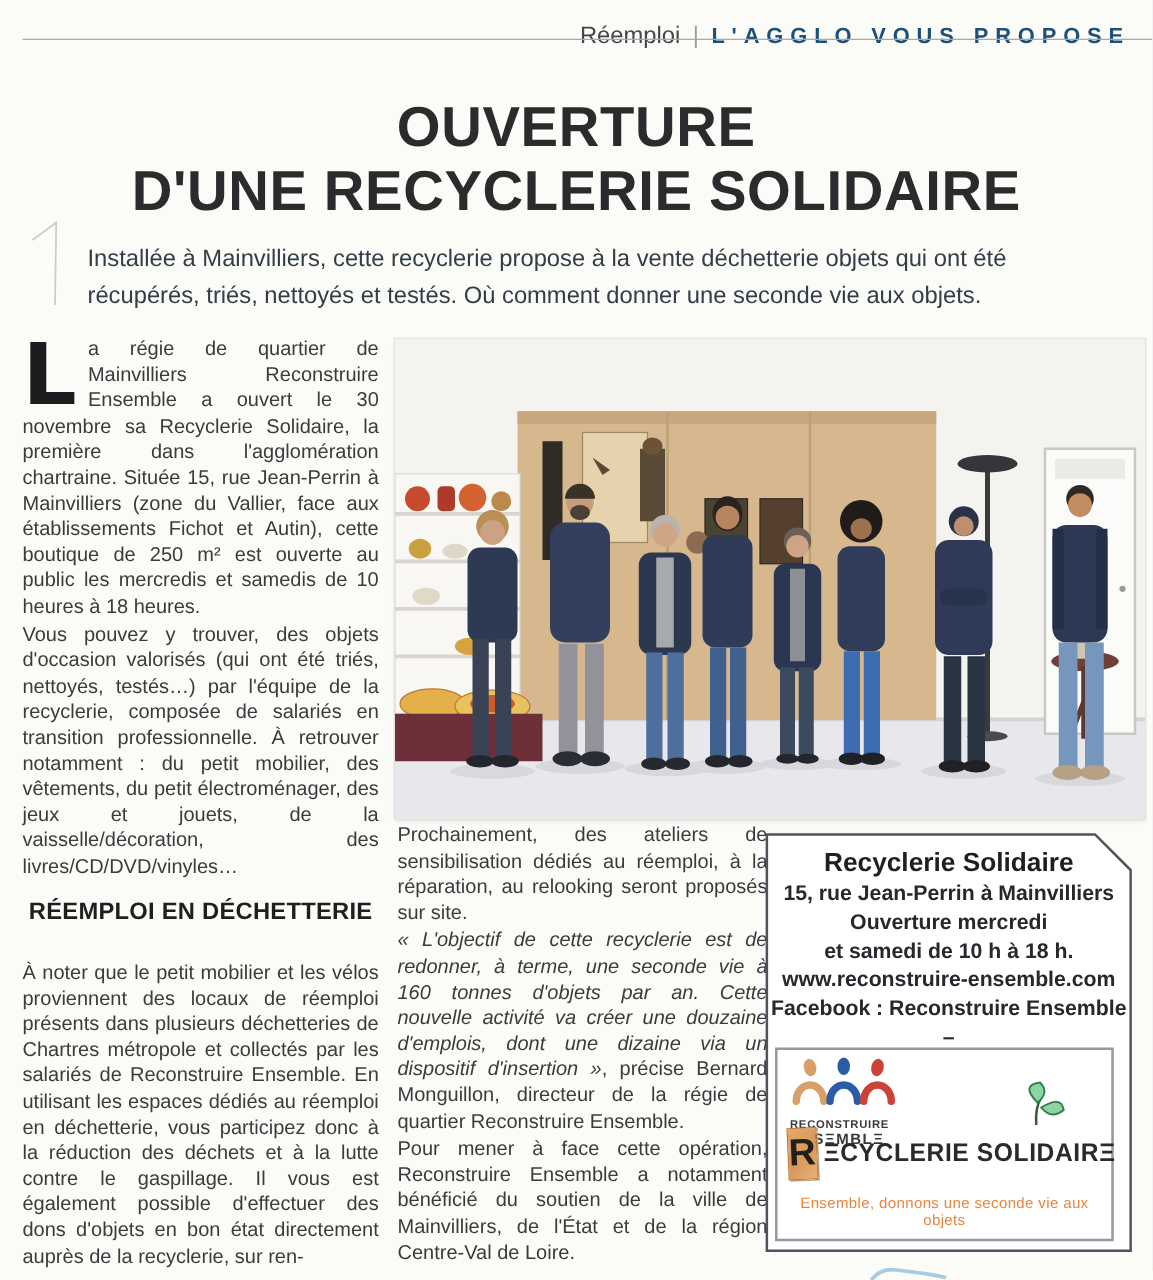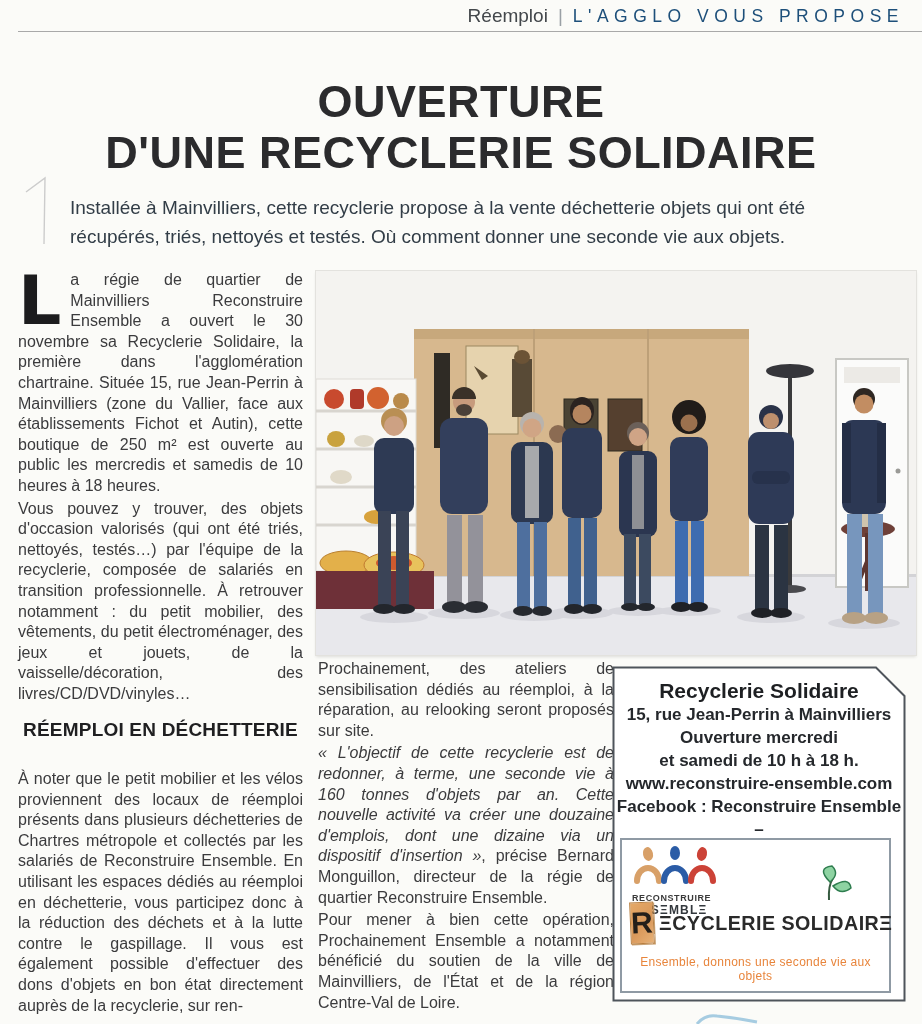--- a/index.html
+++ b/index.html
@@ -1,24 +1,24 @@
 <!DOCTYPE html>
 <html lang="fr"><head>
 <meta charset="utf-8">
 <style>
   html,body{margin:0;padding:0;}
   body{background:#e9e9e9;font-family:"Liberation Sans","DejaVu Sans",sans-serif;}
   .page{position:relative;width:922px;height:1024px;background:#fbfbf8;overflow:hidden;
         font-family:"Liberation Sans","DejaVu Sans",sans-serif;color:#3b3b3d;}
 
   
-  .kicker{position:absolute;top:5px;right:18px;display:flex;align-items:baseline;gap:10px;white-space:nowrap;}
+  .kicker{position:absolute;top:18px;right:18px;display:flex;align-items:baseline;gap:10px;white-space:nowrap;}
   .kicker .section{font-size:19px;color:#43474b;}
   .kicker .sep{color:#9aa0a5;font-size:19px;}
-  .kicker .rubric{font-size:17.5px;font-weight:normal;letter-spacing:5.5px;color:#1d4f7a;}
+  .kicker .rubric{font-size:17.5px;font-weight:bold;letter-spacing:5.5px;color:#1d4f7a;}
   .toprule{position:absolute;top:31px;left:18px;width:904px;height:1px;background:#a9a9a9;}
 
   
   .title{position:absolute;top:76px;left:0;width:100%;text-align:center;
          font-weight:900;font-size:45px;line-height:51px;color:#2b2b2d;letter-spacing:.5px;}
 
   
   .lede{position:absolute;top:194px;left:70px;width:806px;font-size:19px;line-height:28.5px;color:#323d47;}
   .corner-mark{position:absolute;top:176px;left:24px;}
 
@@ -238,21 +238,21 @@
           <rect x="552" y="243" width="15" height="100" fill="#7796bd"></rect>
         <ellipse cx="538" cy="347" rx="12" ry="6" fill="#b7a184"></ellipse>
           <ellipse cx="560" cy="347" rx="12" ry="6" fill="#b7a184"></ellipse>
       </g>
     </svg>
   </div>
 
   <div class="col col2">
     <p>Prochainement, des ateliers de sensibilisation dédiés au réemploi, à la réparation, au relooking seront proposés sur site.</p>
     <p><span class="quote">« L'objectif de cette recyclerie est de redonner, à terme, une seconde vie à 160 tonnes d'objets par an. Cette nouvelle activité va créer une douzaine d'emplois, dont une dizaine via un dispositif d'insertion »</span><span>, précise Bernard Monguillon, directeur de la régie de quartier Reconstruire Ensemble.</span></p>
-    <p>Pour mener à bien cette opération, Prochainement Ensemble a notamment bénéficié du soutien de la ville de Mainvilliers, de l'État et de la région Centre-Val de Loire.</p>
+    <p>Pour mener à face cette opération, Reconstruire Ensemble a notamment bénéficié du soutien de la ville de Mainvilliers, de l'État et de la région Centre-Val de Loire.</p>
   </div>
 
   <div class="infobox">
     <svg class="frame" width="294" height="336" viewBox="0 0 294 336">
       <path d="M1.5 1.5 H264 L292.5 30 V334.5 H1.5 Z" fill="#ffffff" stroke="#4e545b" stroke-width="2"></path>
     </svg>
     <div class="content">
       <div class="ib-title">Recyclerie Solidaire</div>
       <div class="ib-line">15, rue Jean-Perrin à Mainvilliers</div>
       <div class="ib-line">Ouverture mercredi</div>

